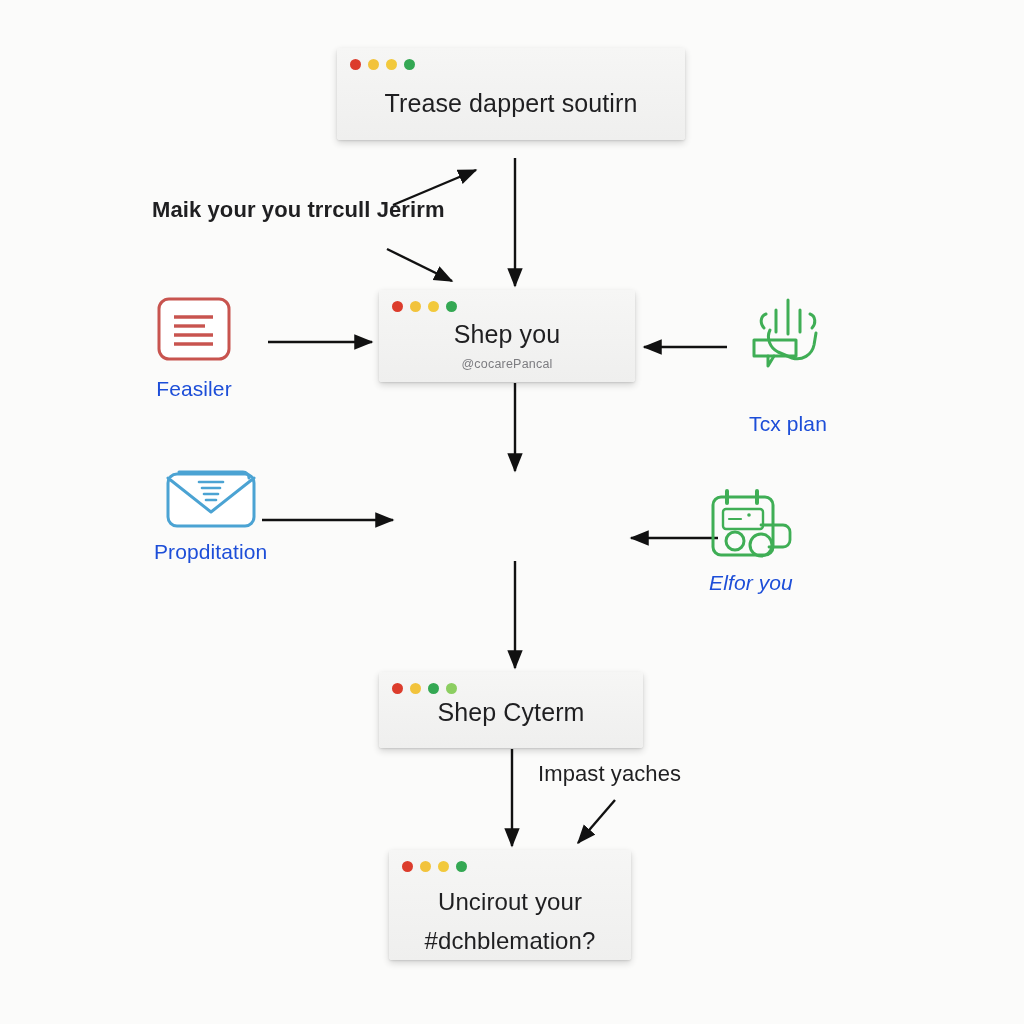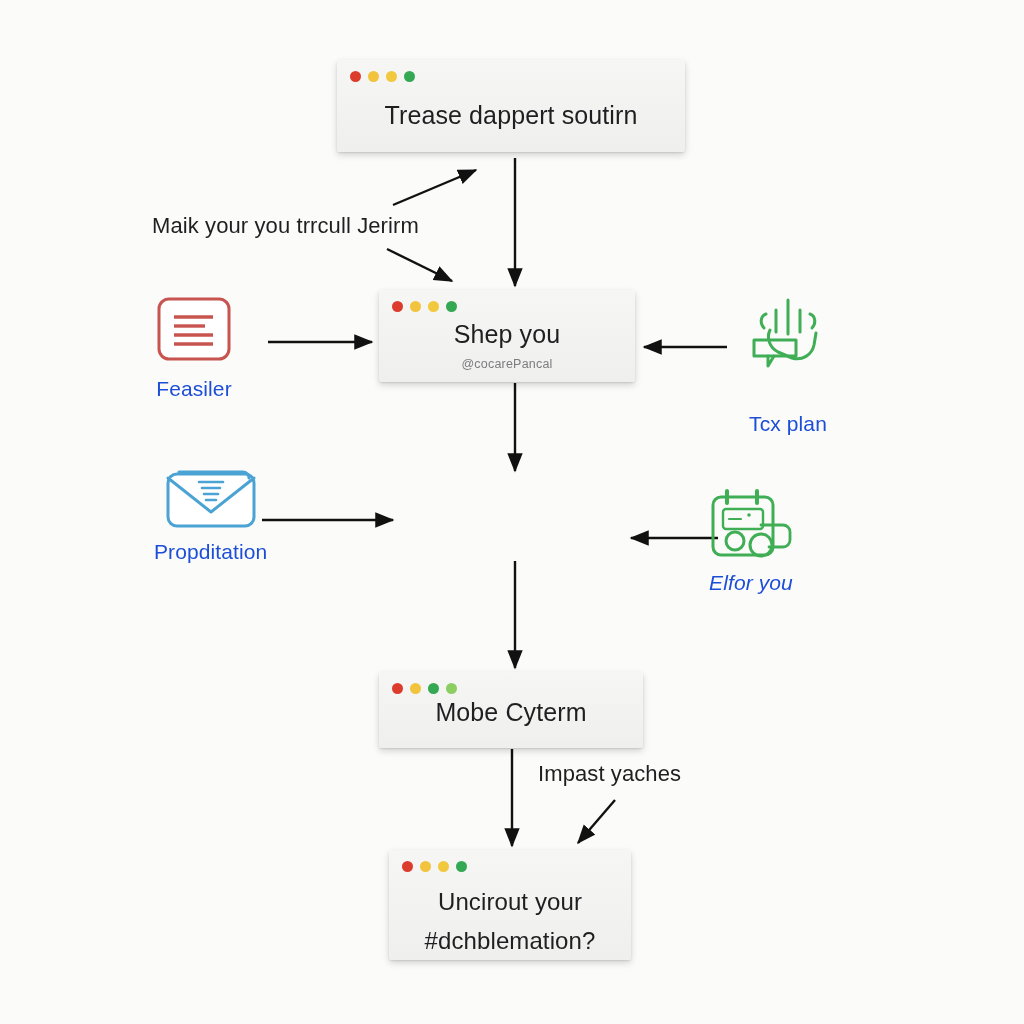--- a/index.html
+++ b/index.html
@@ -79,21 +79,21 @@
     white-space: pre-line;
   }
   .card-sub {
     margin-top: 7px;
     font-size: 12.5px;
     color: #7c7c80;
     letter-spacing: 0.2px;
   }
 
   
-  #card-top    { left: 337px; top: 60px;  width: 348px; height: 92px; }
+  #card-top    { left: 337px; top: 48px;  width: 348px; height: 92px; }
   #card-top .card-title { margin-top: 14px; }
 
   #card-shep   { left: 379px; top: 290px; width: 256px; height: 92px;
                  justify-content: flex-start; padding-top: 30px; }
 
   #card-vice   { left: 400px; top: 475px; width: 222px; height: 85px;
                  justify-content: flex-start; padding-top: 28px; }
 
   #card-mobe   { left: 379px; top: 672px; width: 264px; height: 76px;
                  justify-content: flex-start; padding-top: 26px; }
@@ -126,21 +126,21 @@
 
   
   .edge-label {
     position: absolute;
     z-index: 3;
     font-size: 22px;
     color: #1f1f21;
     white-space: nowrap;
     letter-spacing: 0.1px;
   }
-  #lbl-maik   { left: 152px; top: 213px; }
+  #lbl-maik   { left: 152px; top: 197px; font-weight: bold; }
   #lbl-impast { left: 538px; top: 761px; }
 </style>
 </head>
 <body>
 
 <div id="canvas">
 
   <svg id="connectors" viewBox="0 0 1024 1024" width="1024" height="1024">
     <defs>
       <marker id="ah" markerWidth="9" markerHeight="9" refX="7.4" refY="3.2" orient="auto" markerUnits="strokeWidth">
@@ -193,21 +193,21 @@
   </div>
 
 
   <div class="card" id="card-mobe">
     <div class="dots">
       <span class="dot red"></span>
       <span class="dot amber"></span>
       <span class="dot green"></span>
       <span class="dot lightgreen"></span>
     </div>
-    <div class="card-title">Mobe Cyterm</div>
+    <div class="card-title">Shep Cyterm</div>
   </div>
 
   <div class="card" id="card-end">
     <div class="dots">
       <span class="dot red"></span>
       <span class="dot amber"></span>
       <span class="dot yellow"></span>
       <span class="dot green"></span>
     </div>
     <div class="card-title">Uncirout your

